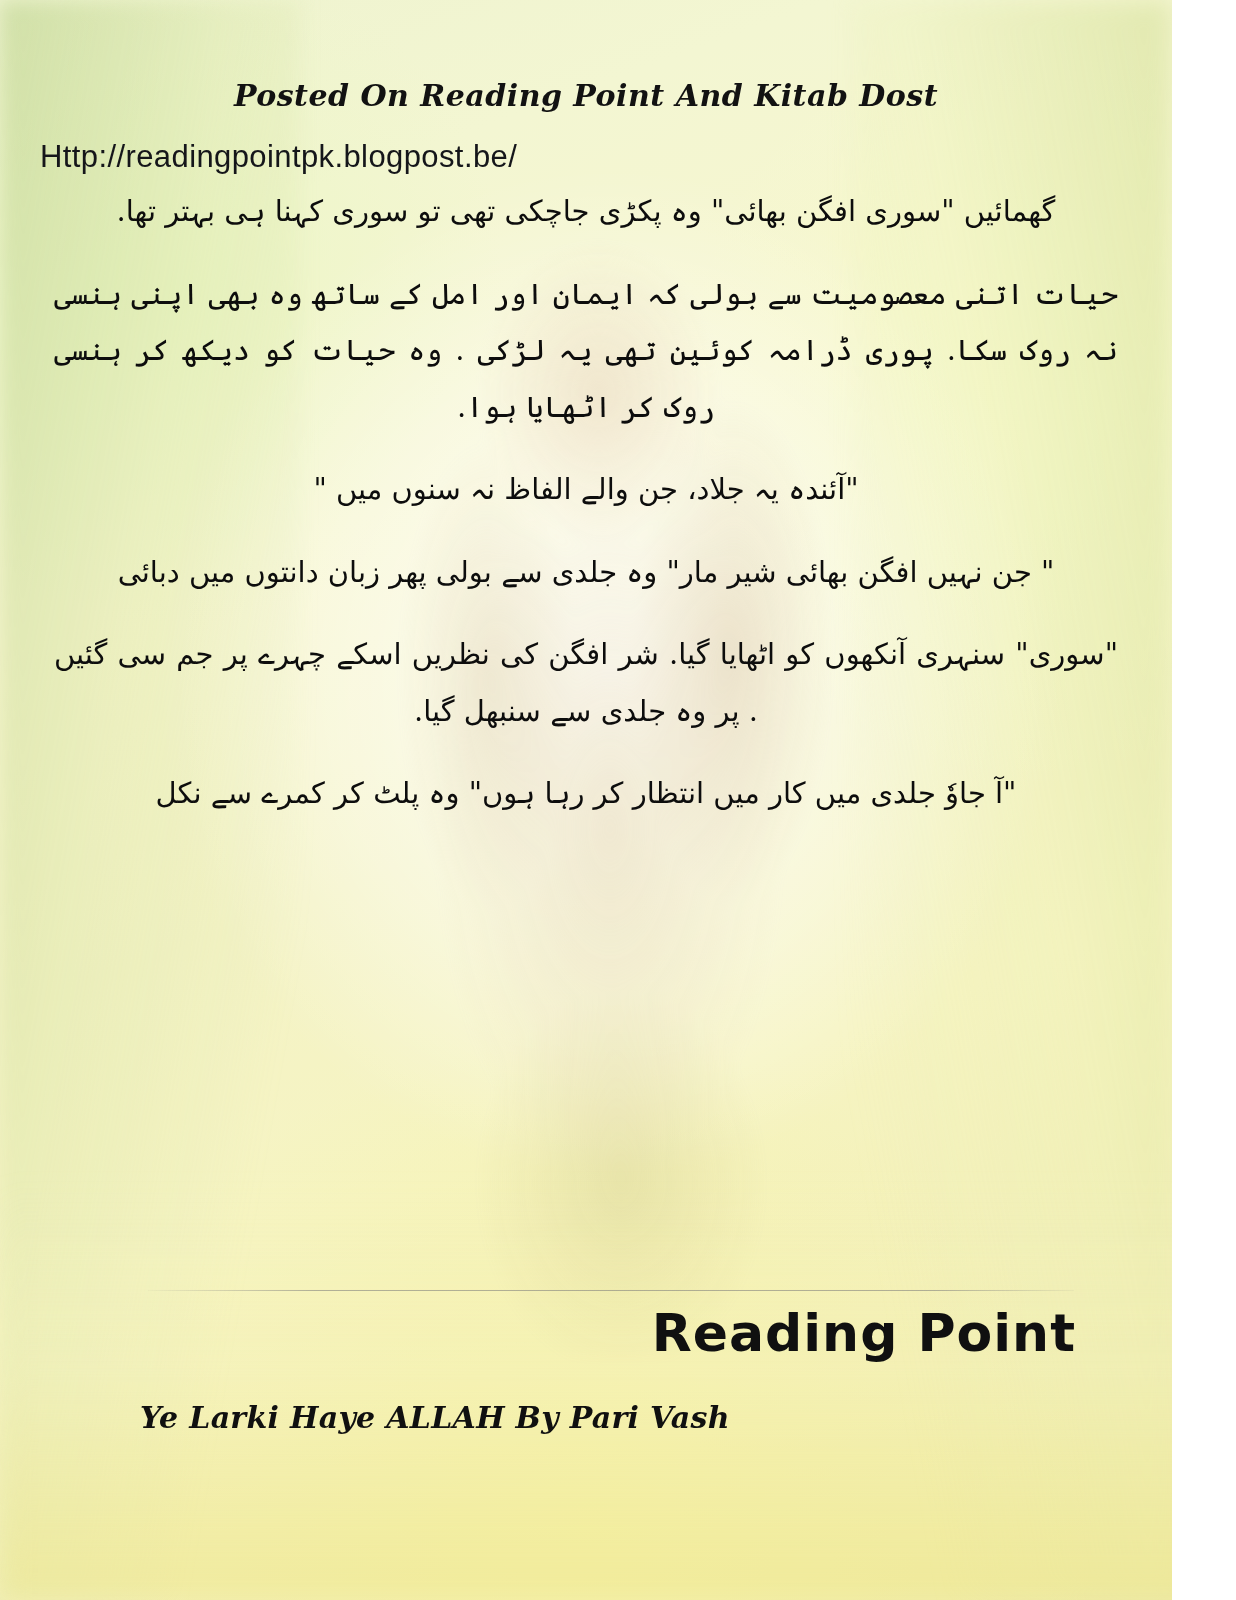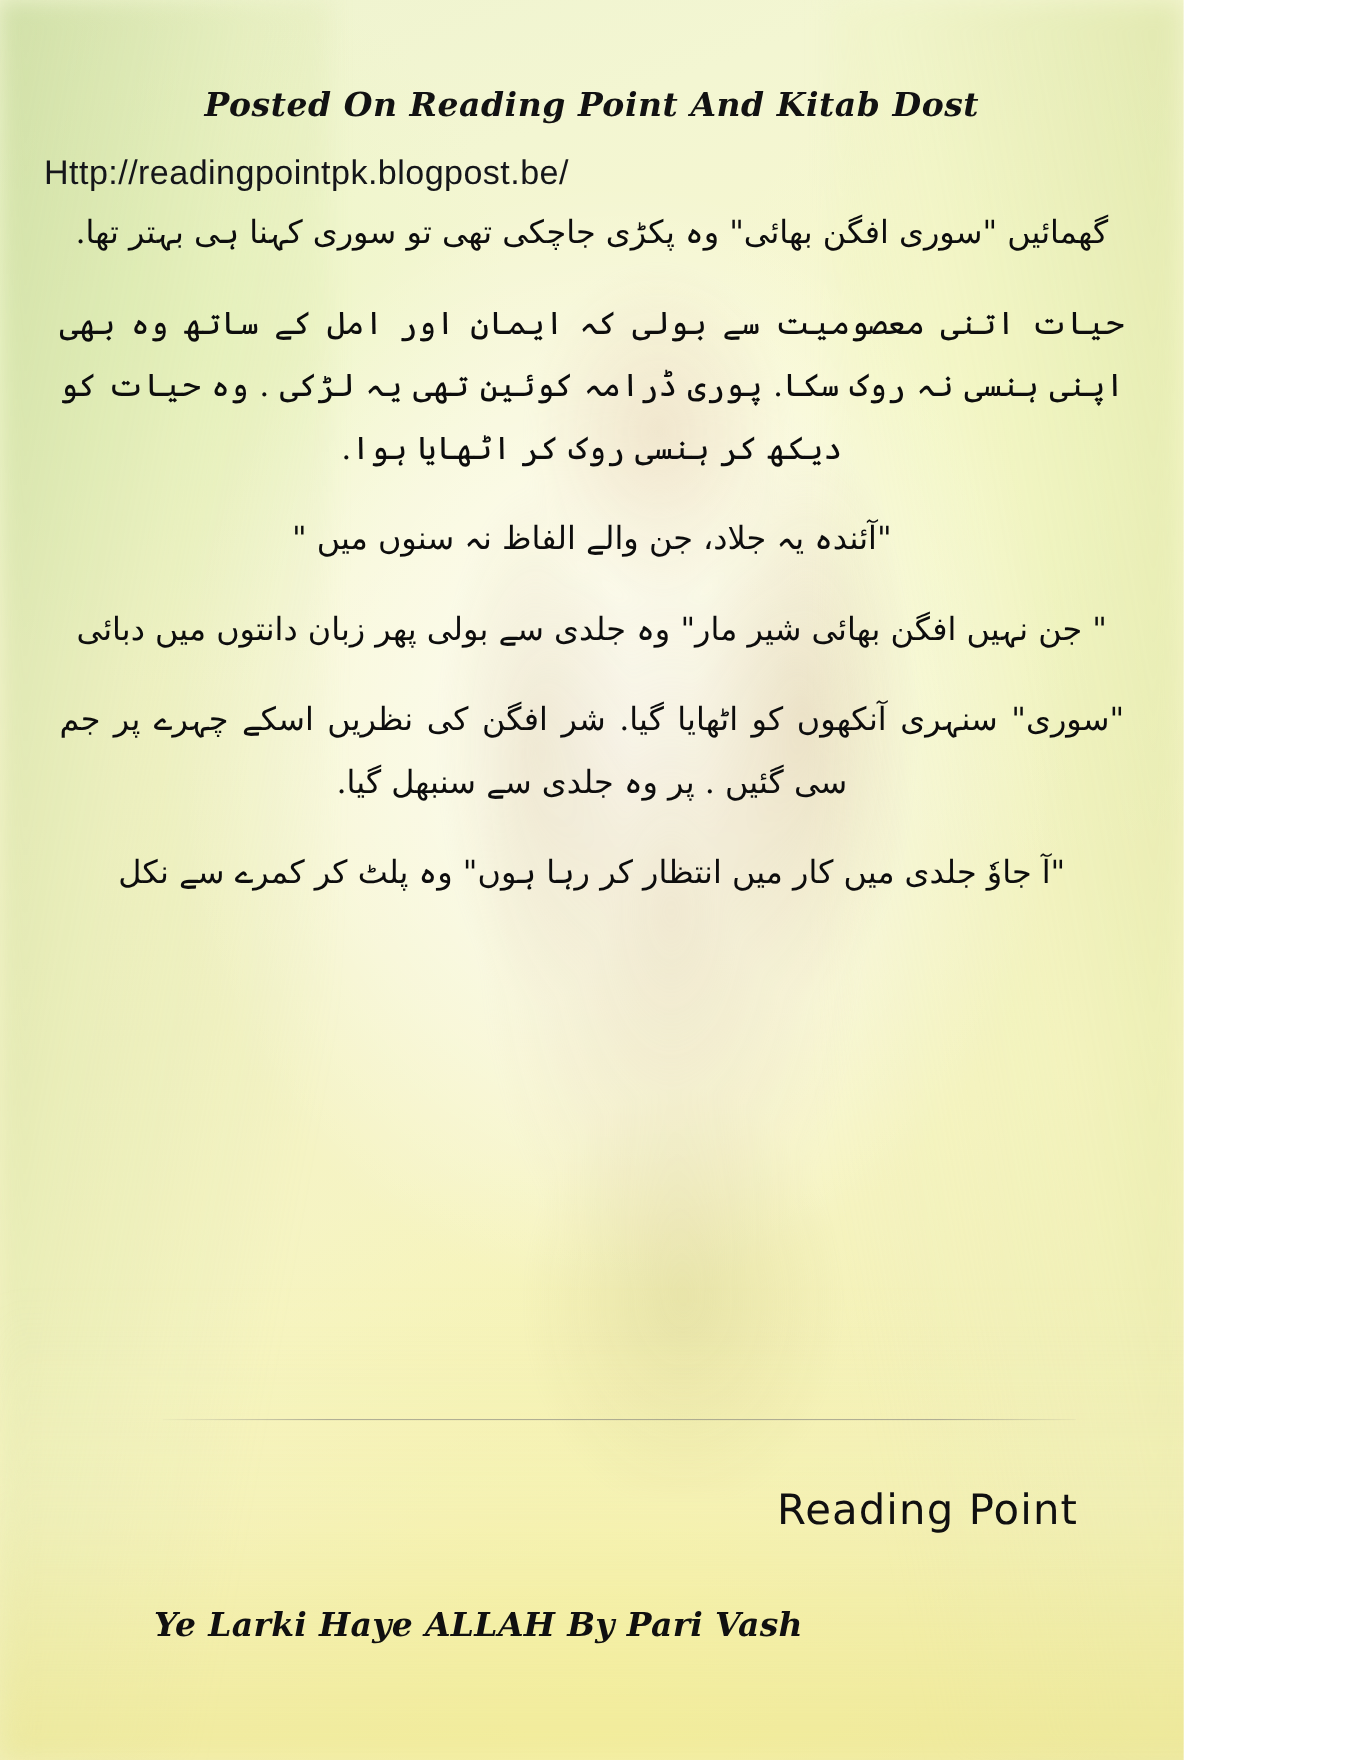--- a/index.html
+++ b/index.html
@@ -8,21 +8,21 @@
   }
   body {
     width: 1236px;
     height: 1600px;
     font-family: "Liberation Serif", serif;
     overflow: hidden;
   }
 
   .page {
     position: relative;
-    width: 1076px;
+    width: 1172px;
     height: 1600px;
     box-sizing: border-box;
     overflow: hidden;
     background:
       radial-gradient(ellipse 55% 45% at 52% 42%, rgba(255,255,255,0.82) 0%, rgba(255,255,255,0.35) 45%, rgba(255,255,255,0) 70%),
       radial-gradient(ellipse 40% 30% at 15% 18%, rgba(236,246,198,0.9) 0%, rgba(236,246,198,0) 70%),
       radial-gradient(ellipse 45% 35% at 88% 25%, rgba(247,250,205,0.85) 0%, rgba(247,250,205,0) 70%),
       radial-gradient(ellipse 60% 40% at 50% 95%, rgba(247,243,168,0.8) 0%, rgba(247,243,168,0) 75%),
       linear-gradient(160deg, #eef3cf 0%, #f3f6d2 15%, #f7f6cf 32%, #f4f3c6 50%, #f6f4c2 66%, #f3f0b9 80%, #eeeaa8 100%);
   }
@@ -123,26 +123,25 @@
 
   .footer {
     position: absolute;
     z-index: 3;
     right: 96px;
     top: 1305px;
     text-align: right;
   }
   .footer-brand {
     font-family: "DejaVu Sans", sans-serif;
-    font-weight: normal;
-    font-size: 38px;
+    font-weight: bold;
+    font-size: 52px;
     letter-spacing: 1px;
     color: #101010;
     line-height: 1.1;
-    margin-top: 47px;
   }
   .footer-page-line {
     margin-top: 8px;
     font-family: "DejaVu Serif", serif;
     font-size: 34px;
     color: #2b2b2b;
     letter-spacing: 1px;
   }
   .footer-page-num {
     font-style: italic;
@@ -155,21 +154,21 @@
   }
   .footer-page-word {
     font-style: italic;
     color: #9a9a9a;
   }
 
   .book-credit {
     position: absolute;
     z-index: 3;
     left: 140px;
-    top: 1460px;
+    top: 1400px;
     font-family: "DejaVu Serif", serif;
     font-style: italic;
     font-weight: bold;
     font-size: 30px;
     color: #101010;
     letter-spacing: 0.3px;
     text-align: right;
   }
 </style>
 </head>

